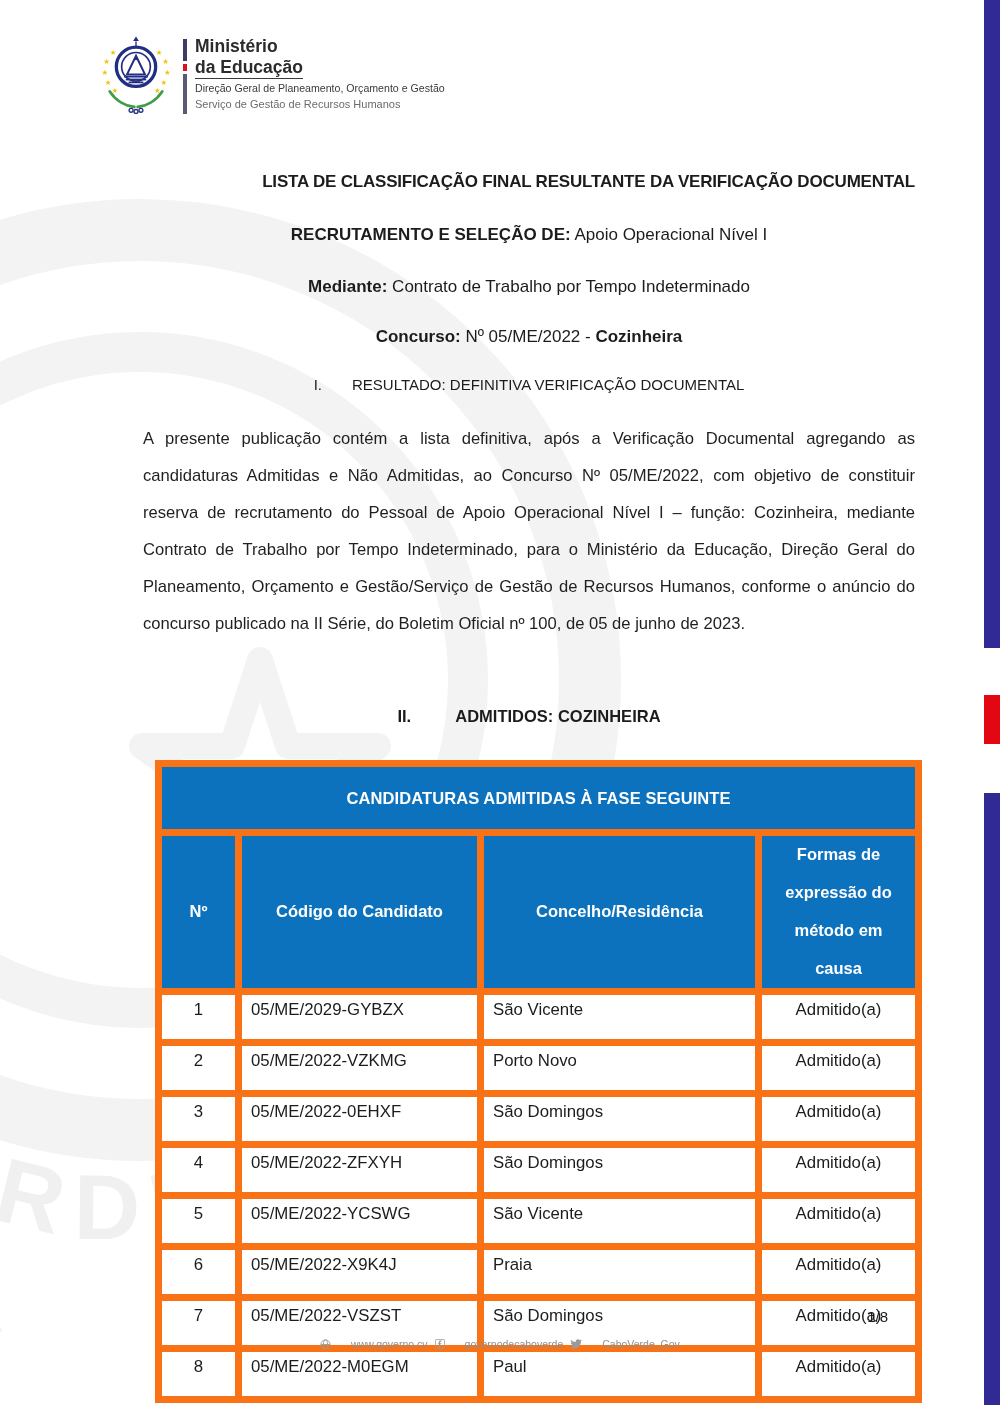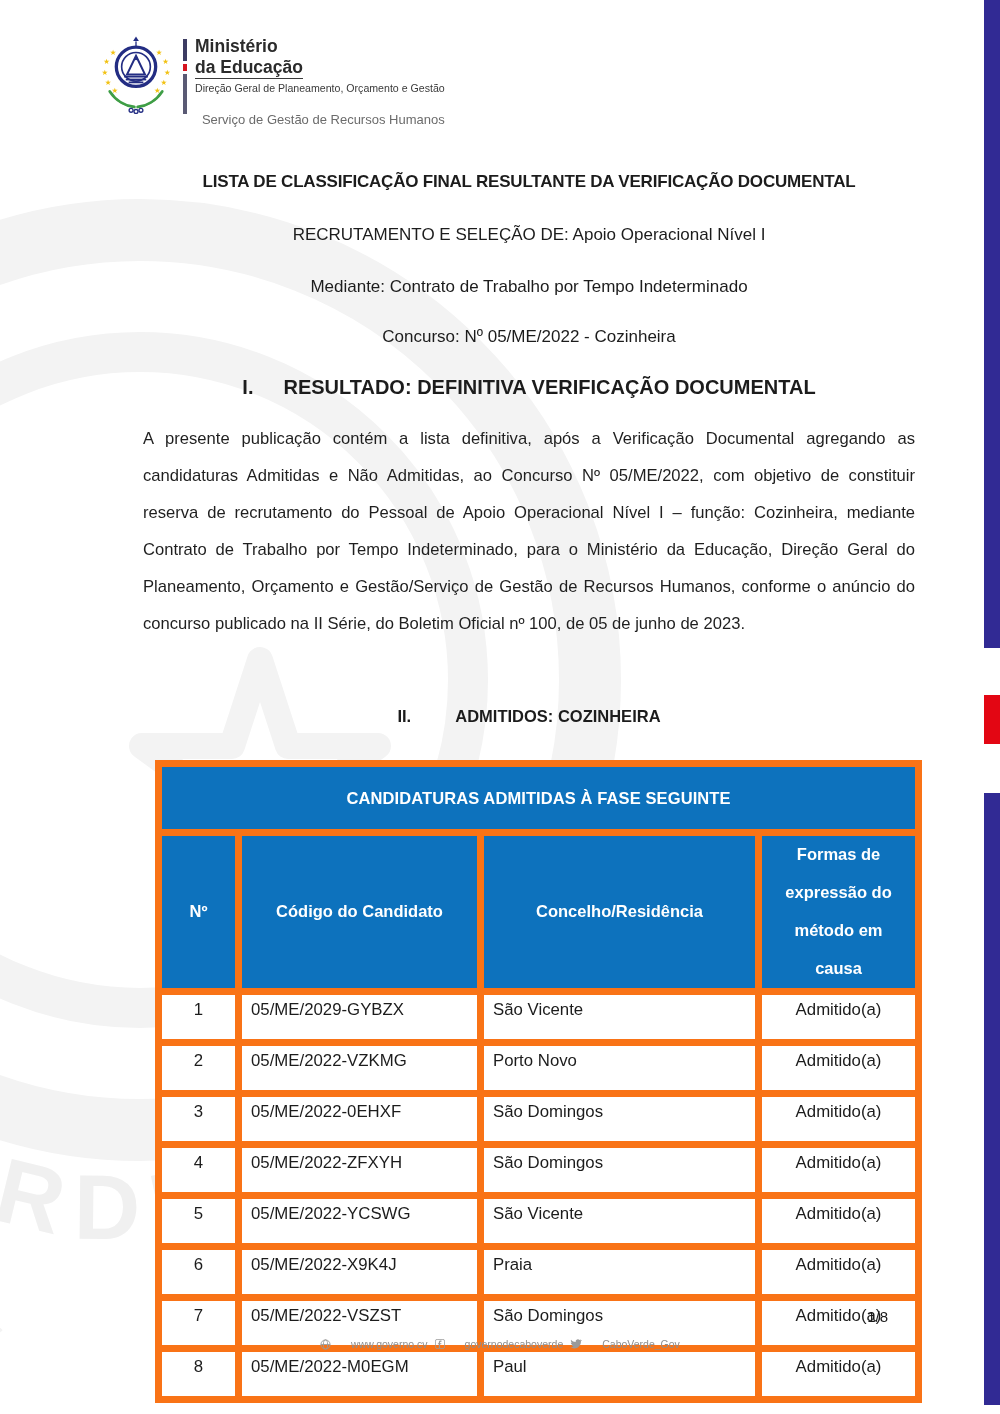--- a/index.html
+++ b/index.html
@@ -21,32 +21,32 @@
   .logo-emblem { width:82px; height:84px; }
   .logo-sep { display:flex; flex-direction:column; width:4px; margin:6px 8px 0 6px; }
   .logo-sep .seg-navy1 { height:22px; background:#3d3c63; }
   .logo-sep .seg-gap   { height:3px; }
   .logo-sep .seg-red   { height:7px; background:#d61420; }
   .logo-sep .seg-navy2 { height:40px; background:#5a5a74; }
   .logo-text { padding-top:3px; }
   .ministry-name { font-weight:bold; font-size:17.5px; line-height:1.18; color:#2b2b2b;
                    border-bottom:1.6px solid #3a3a3a; padding-bottom:1px; display:inline-block; }
   .dept-line   { font-weight:normal; font-size:10.6px; color:#3a3a3a; margin-top:3px; }
-  .service-line{ font-size:13px; color:#6b6b6b; margin-top:18px;text-align:right; }
+  .service-line{ font-size:11px; color:#6b6b6b; margin-top:4px; }
   
   .content { position:absolute; left:143px; top:0; width:772px; z-index:1; }
-  .doc-title   { position:absolute; top:172px; width:100%; text-align:center; font-weight:bold; font-size:17px; letter-spacing:-0.2px; }
+  .doc-title   { position:absolute; top:172px; width:100%; text-align:right; font-weight:bold; font-size:17px; letter-spacing:-0.2px; }
   .doc-line2   { position:absolute; top:225px; width:100%; text-align:center; font-size:17px; }
   .doc-line3   { position:absolute; top:277px; width:100%; text-align:center; font-size:17px; }
   .doc-line4   { position:absolute; top:327px; width:100%; text-align:center; font-size:17px; }
-  .doc-section1{ position:absolute; top:376px; width:100%; text-align:center; font-weight:bold; font-size:20px; }
+  .doc-section1{ position:absolute; top:376px; width:100%; text-align:center; font-weight:normal; font-size:15px; }
   .doc-section2{ position:absolute; top:707px; width:100%; text-align:center; font-weight:bold; font-size:16.5px; }
   .sec-num { display:inline-block; margin-right:30px; }
   .doc-section2 .sec-num { margin-right:44px; }
-  .bold { font-weight:normal; }
+  .bold { font-weight:bold; }
   .doc-paragraph {
     position:absolute; top:420px; width:772px;
     font-size:16.6px; line-height:37px; text-align:justify; color:#1f1f1f;
   }
   
   .table-wrap { position:absolute; left:155px; top:760px; width:760px; z-index:1; }
   table.cand-table { border-collapse:collapse; width:760px; table-layout:fixed; }
   .cand-table th, .cand-table td { border:7px solid #f97316; }
   .table-title-cell {
     background:var(--table-blue,#0d72bd); color:#ffffff; font-weight:bold; font-size:16.5px;

